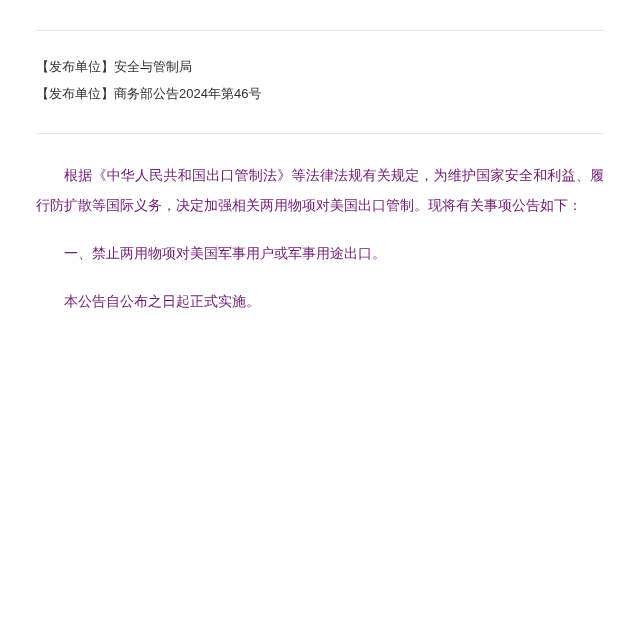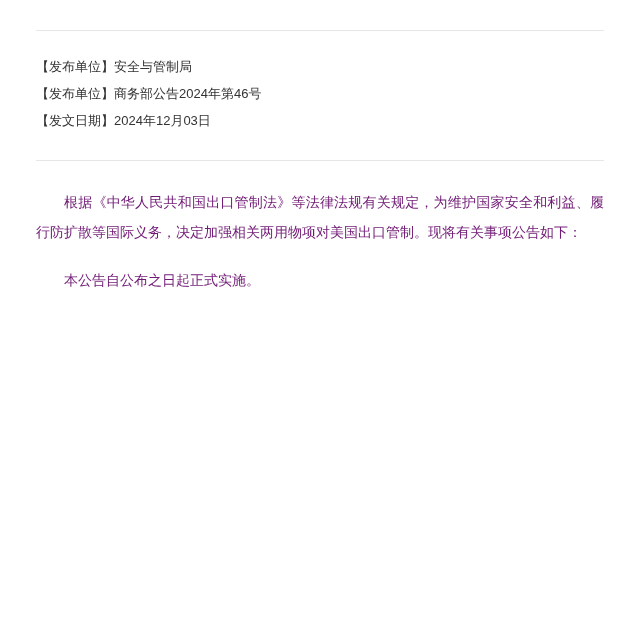--- a/index.html
+++ b/index.html
@@ -78,25 +78,23 @@
 
   <hr class="divider divider-top">
 
   <div class="meta">
     <div class="meta-row">
       <span class="meta-label">【发布单位】</span><span class="meta-value">安全与管制局</span>
     </div>
     <div class="meta-row">
       <span class="meta-label">【发布单位】</span><span class="meta-value">商务部公告2024年第46号</span>
     </div>
-    <div class="meta-row">
-      <span class="meta-label">【发文日期】</span><span class="meta-value">2024年12月03日</span>
-    </div>
   </div>
 
   <hr class="divider divider-bottom">
 
   <div class="body-text">
     <p class="para">根据《中华人民共和国出口管制法》等法律法规有关规定，为维护国家安全和利益、履行防扩散等国际义务，决定加强相关两用物项对美国出口管制。现将有关事项公告如下：</p>
+    <p class="para">一、禁止两用物项对美国军事用户或军事用途出口。</p>
     <p class="para">本公告自公布之日起正式实施。</p>
   </div>
 
 </div>
 
 </body></html>

